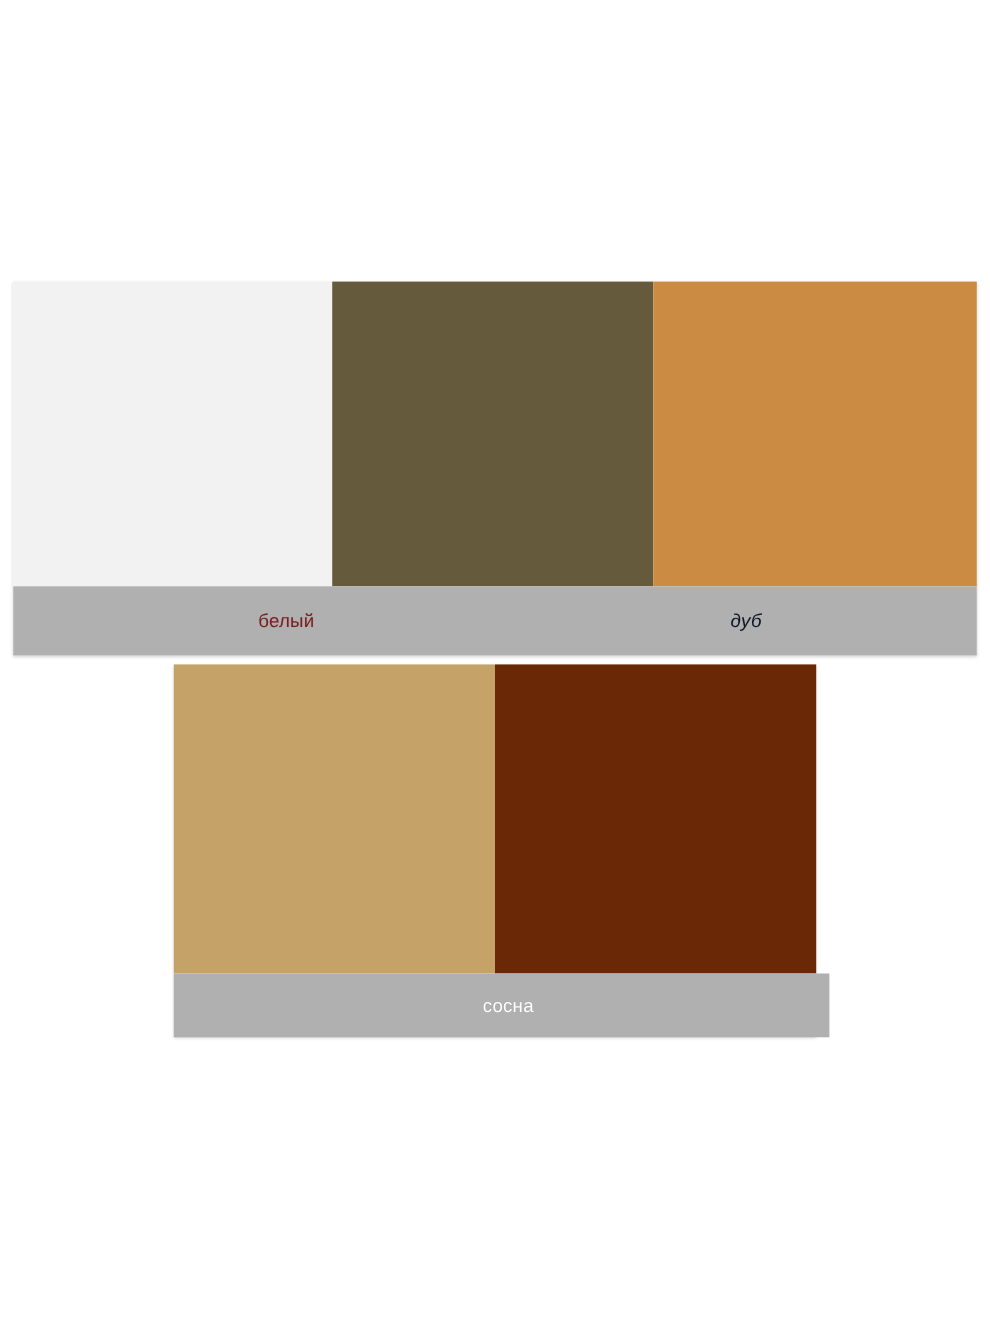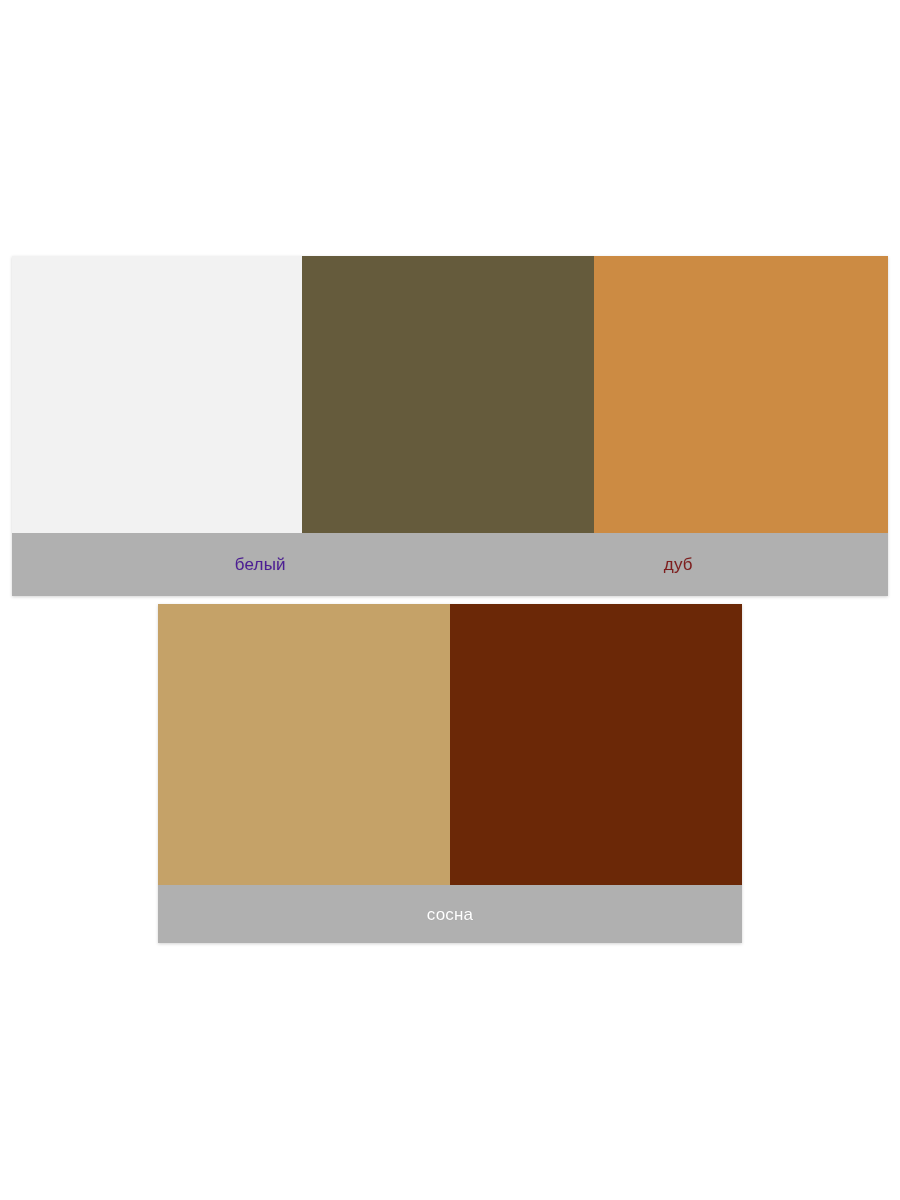--- a/index.html
+++ b/index.html
@@ -96,30 +96,30 @@
 
   <div class="swatch-row" id="row-white-oak-honey">
 
     <div class="swatch-strip">
       <div class="swatch-cell" style="background: rgb(242, 242, 242); flex: 290 0 0px;"></div>
       <div class="swatch-cell" style="background: rgb(101, 91, 60); flex: 292 0 0px;"></div>
       <div class="swatch-cell" style="background: rgb(204, 139, 67); flex: 294 0 0px;"></div>
     </div>
 
     <div class="label-bar" style="background: rgb(176, 176, 176);">
-      <div class="label-cell" style="flex: 290 0 0px; color: #4c1d95; padding-left: 40px;">белый</div>
-      <div class="label-cell" style="flex: 292 0 0px; color: #7f1d1d;">дуб</div>
+      <div class="label-cell" style="flex: 290 0 0px; color: #7f1d1d; padding-left: 40px;">белый</div>
+      <div class="label-cell" style="flex: 292 0 0px; color: #0f172a; font-style: italic;">дуб</div>
     </div>
   </div>
 
   <div class="swatch-row" id="row-pine-teak">
 
     <div class="swatch-strip">
       <div class="swatch-cell" style="background: rgb(197, 162, 104); flex: 292 0 0px;"></div>
       <div class="swatch-cell" style="background: rgb(107, 40, 7); flex: 292 0 0px;"></div>
     </div>
 
-    <div class="label-bar" style="background: rgb(176, 176, 176);">
+    <div class="label-bar" style="background: rgb(176, 176, 176); padding-left: 12px;">
       <div class="label-cell" style="flex: 292 0 0px; color: rgb(255, 255, 255);">сосна</div>
     </div>
   </div>
 
 </div>
 
 </body></html>

